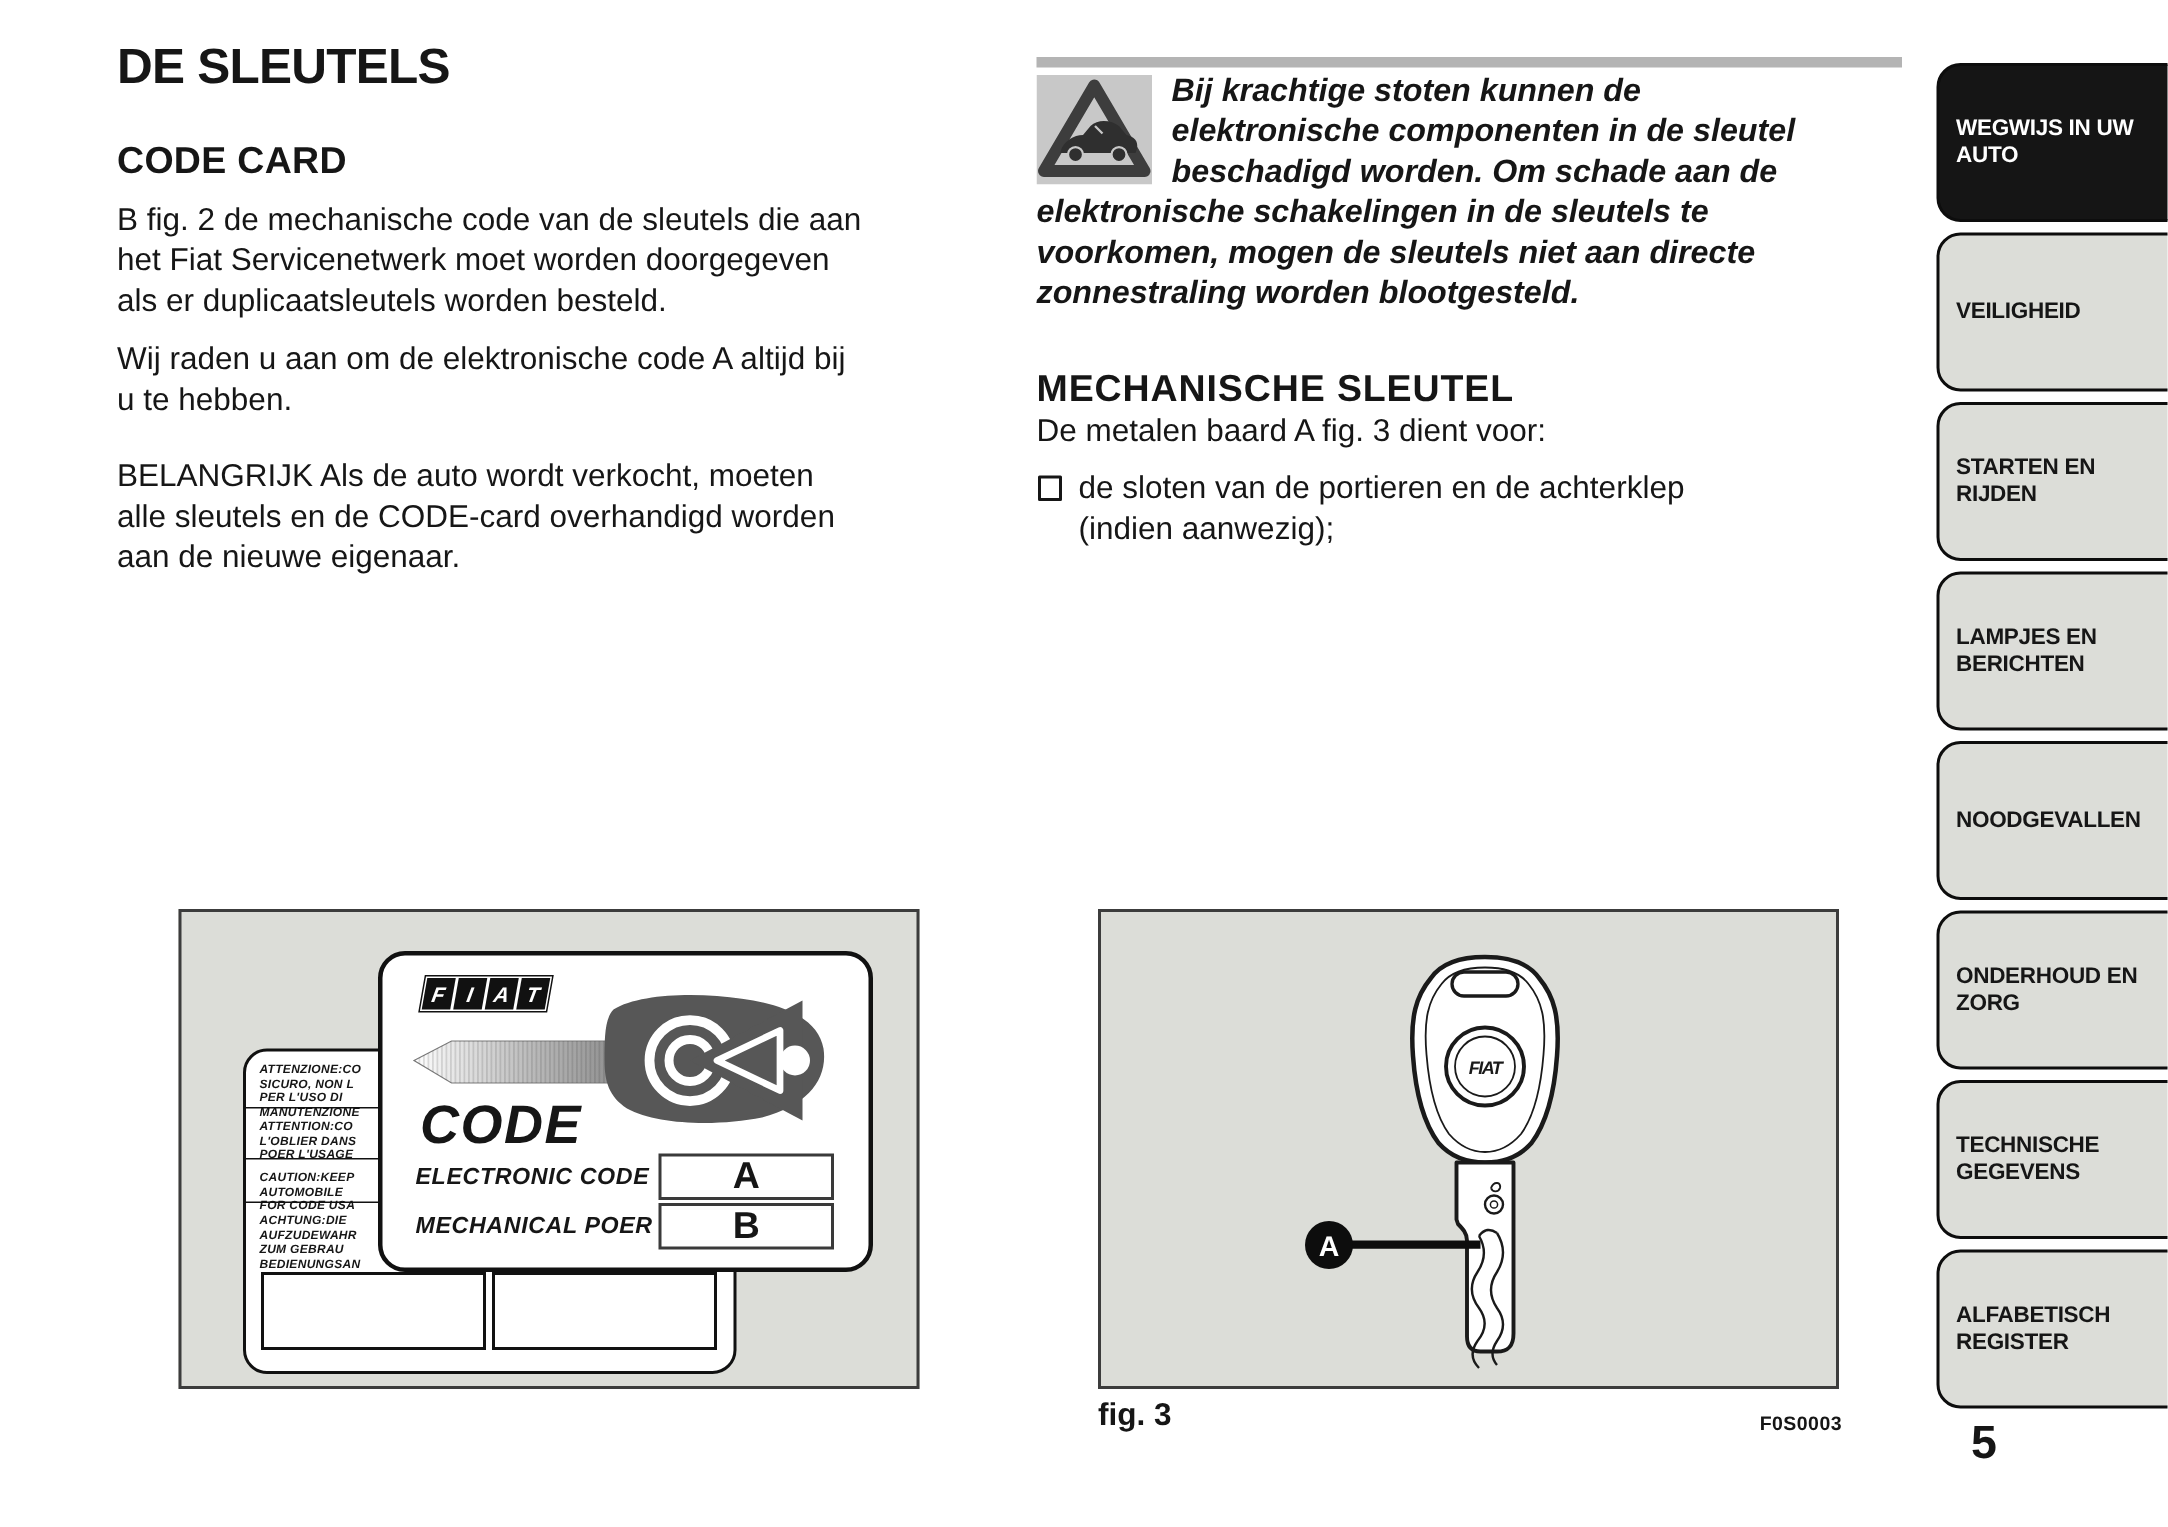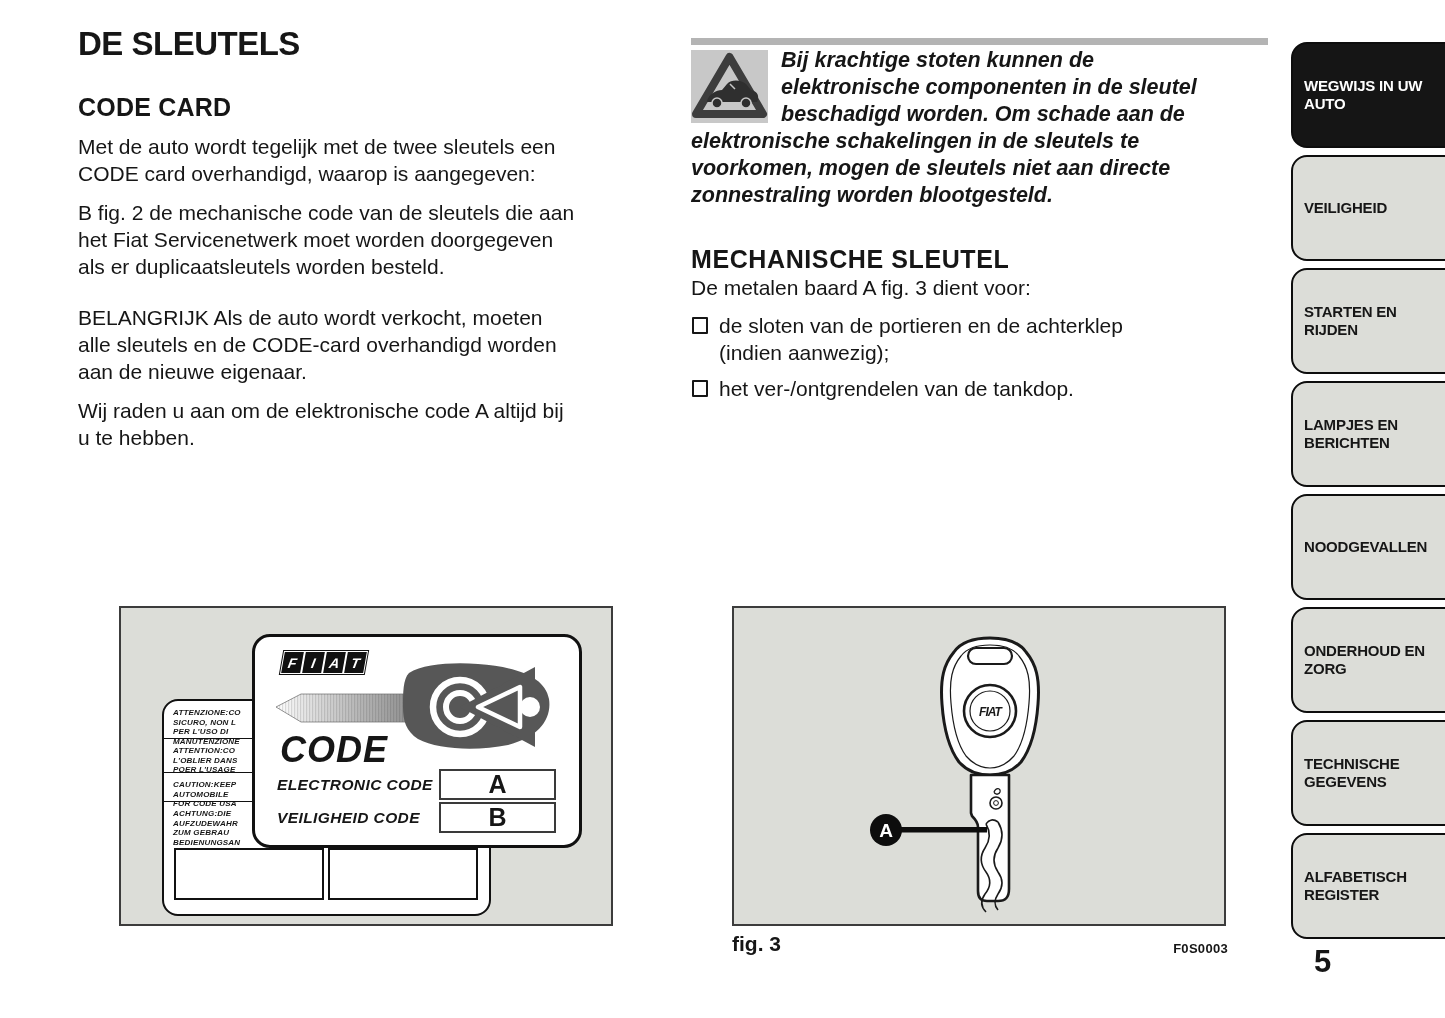--- a/index.html
+++ b/index.html
@@ -57,30 +57,28 @@
   .t1{top:42px;} .t2{top:155px;} .t3{top:268px;} .t4{top:381px;}
   .t5{top:494px;} .t6{top:607px;} .t7{top:720px;} .t8{top:833px;}
   .page-num{position:absolute;left:23px;top:944px;font-size:31px;font-weight:bold;}
 </style>
 </head>
 <body>
 
 <section class="left-col">
   <h1 class="page-title">DE SLEUTELS</h1>
   <h2 class="sec-heading">CODE CARD</h2>
-  <p class="p">Met de auto wordt tegelijk met de twee sleutels een
-CODE card overhandigd, waarop is aangegeven:</p>
   <p class="p">B fig. 2 de mechanische code van de sleutels die aan
 het Fiat Servicenetwerk moet worden doorgegeven
 als er duplicaatsleutels worden besteld.</p>
+  <p class="p">Wij raden u aan om de elektronische code A altijd bij
+u te hebben.</p>
   <p class="p p-important">BELANGRIJK Als de auto wordt verkocht, moeten
 alle sleutels en de CODE-card overhandigd worden
 aan de nieuwe eigenaar.</p>
-  <p class="p">Wij raden u aan om de elektronische code A altijd bij
-u te hebben.</p>
 </section>
 
 <section class="right-col">
   <div class="warn-bar"></div>
   <div class="warning">
     <svg class="warn-icon" viewBox="0 0 77 73" xmlns="http://www.w3.org/2000/svg">
       <rect x="0" y="0" width="77" height="73" fill="#c8c8c8"></rect>
       <polygon points="38.5,7 72,64 5,64" fill="none" stroke="#3d3d3d" stroke-width="8" stroke-linejoin="round"></polygon>
       <path d="M16,51 C18,44 25,40 31,40 L36,34 C41,29 50,30 55,34 L60,40 C65,41 68,44 67,49 L66,52 L16,52 Z" fill="#2f2f2f"></path>
       <circle cx="26" cy="53" r="5" fill="#2f2f2f" stroke="#c8c8c8" stroke-width="1.5"></circle>
@@ -92,21 +90,20 @@
 beschadigd worden. Om schade aan de
 elektronische schakelingen in de sleutels te
 voorkomen, mogen de sleutels niet aan directe
 zonnestraling worden blootgesteld.</p>
   </div>
   <h2 class="mech-heading">MECHANISCHE SLEUTEL</h2>
   <p class="mech-intro">De metalen baard A fig. 3 dient voor:</p>
   <ul class="bullets">
     <li>de sloten van de portieren en de achterklep
 (indien aanwezig);</li>
-    <li>het ver-/ontgrendelen van de tankdop.</li>
   </ul>
 </section>
 
 <figure class="figure" id="fig2">
   <div class="figbox">
     <div class="backcard">
       <div class="bc-block bc-b1">ATTENZIONE:CO
 SICURO, NON L
 PER L'USO DI
 MANUTENZIONE</div>
@@ -150,21 +147,21 @@
         <path d="M136,12 C150,3 180,1 205,3 C245,6 272,16 276,38 C279,58 266,76 235,84 C205,90 165,89 145,78 C133,70 130,60 130,46 C130,32 130,18 136,12 Z" fill="#575757"></path>
         <circle cx="187" cy="46" r="27" fill="none" stroke="#ffffff" stroke-width="6.5"></circle>
         <circle cx="187" cy="46" r="14" fill="none" stroke="#ffffff" stroke-width="6"></circle>
         <polygon points="187,46 262,6 262,86" fill="#575757"></polygon>
         <polygon points="247,26 247,66 205,46" fill="#575757" stroke="#ffffff" stroke-width="4.5" stroke-linejoin="round"></polygon>
         <circle cx="257" cy="46" r="10" fill="#ffffff"></circle>
       </svg>
       <div class="code-title">CODE</div>
       <div class="code-label code-label1">ELECTRONIC CODE</div>
       <div class="code-valbox code-valbox1">A</div>
-      <div class="code-label code-label2">VEILIGHEID CODE</div>
+      <div class="code-label code-label2">MECHANICAL POER</div>
       <div class="code-valbox code-valbox2">B</div>
     </div>
   </div>
 </figure>
 
 <figure class="figure" id="fig3">
   <div class="figbox">
     <svg width="490" height="316" viewBox="0 0 490 316" xmlns="http://www.w3.org/2000/svg">
 
       <path d="M220,44 C227,34 240,30 256,30 C272,30 285,34 292,44 C302,56 306,70 304,96 C302,124 296,142 287,154 C279,163 268,167 256,167 C244,167 233,163 225,154 C216,142 210,124 208,96 C206,70 210,56 220,44 Z" fill="#ffffff" stroke="#1a1a1a" stroke-width="3"></path>

